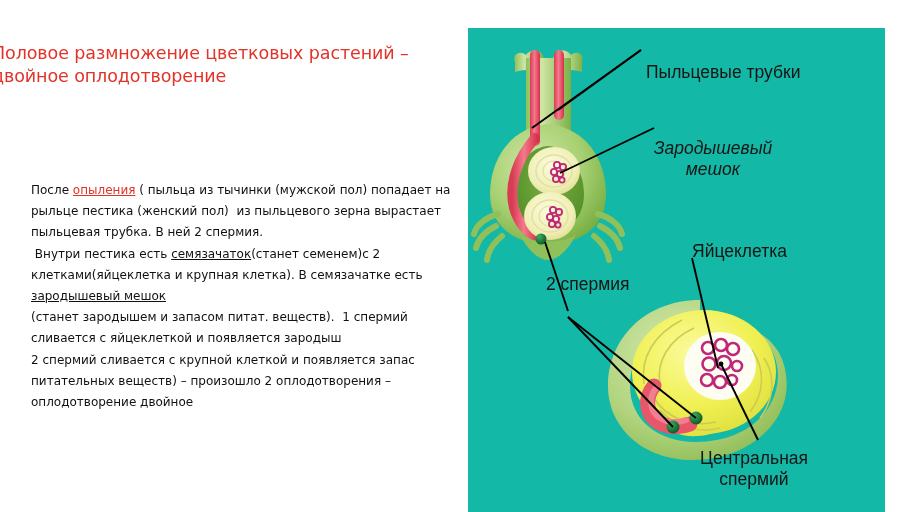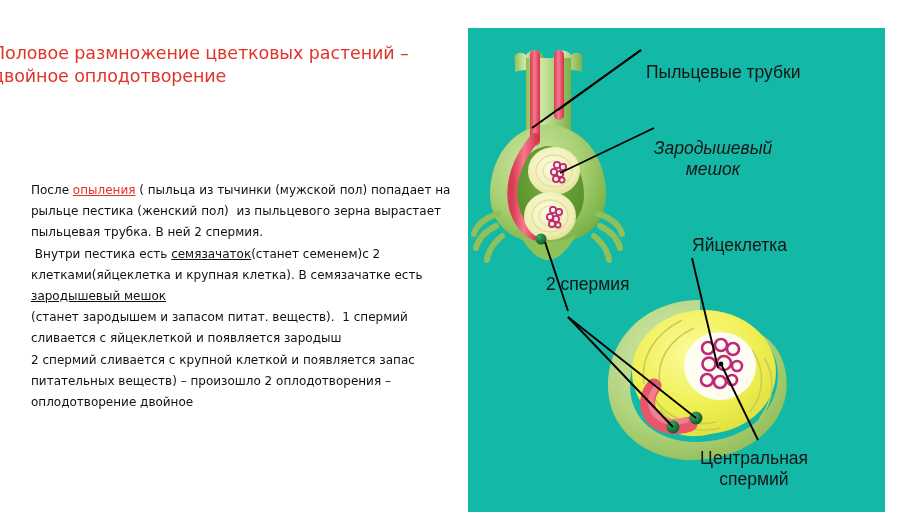--- a/index.html
+++ b/index.html
@@ -273,21 +273,21 @@
         <line x1="224" y1="230" x2="250" y2="340"></line>
         <line x1="253" y1="336" x2="290" y2="412"></line>
       </g>
     </svg>
 
     <div class="lbl" style="left:178px; top:34px;">Пыльцевые трубки</div>
 
     <div class="lbl center" style="left:160px; top:110px; width:170px;font-style:italic;">Зародышевый
 мешок</div>
 
-    <div class="lbl" style="left:224px; top:207px;">Яйцеклетка</div>
+    <div class="lbl" style="left:224px; top:213px;">Яйцеклетка</div>
 
     <div class="lbl" style="left:78px; top:246px;">2 спермия</div>
 
     <div class="lbl center" style="left:196px; top:420px; width:180px;">Центральная
 спермий</div>
 
   </div>
 </div>
 
 </body></html>

